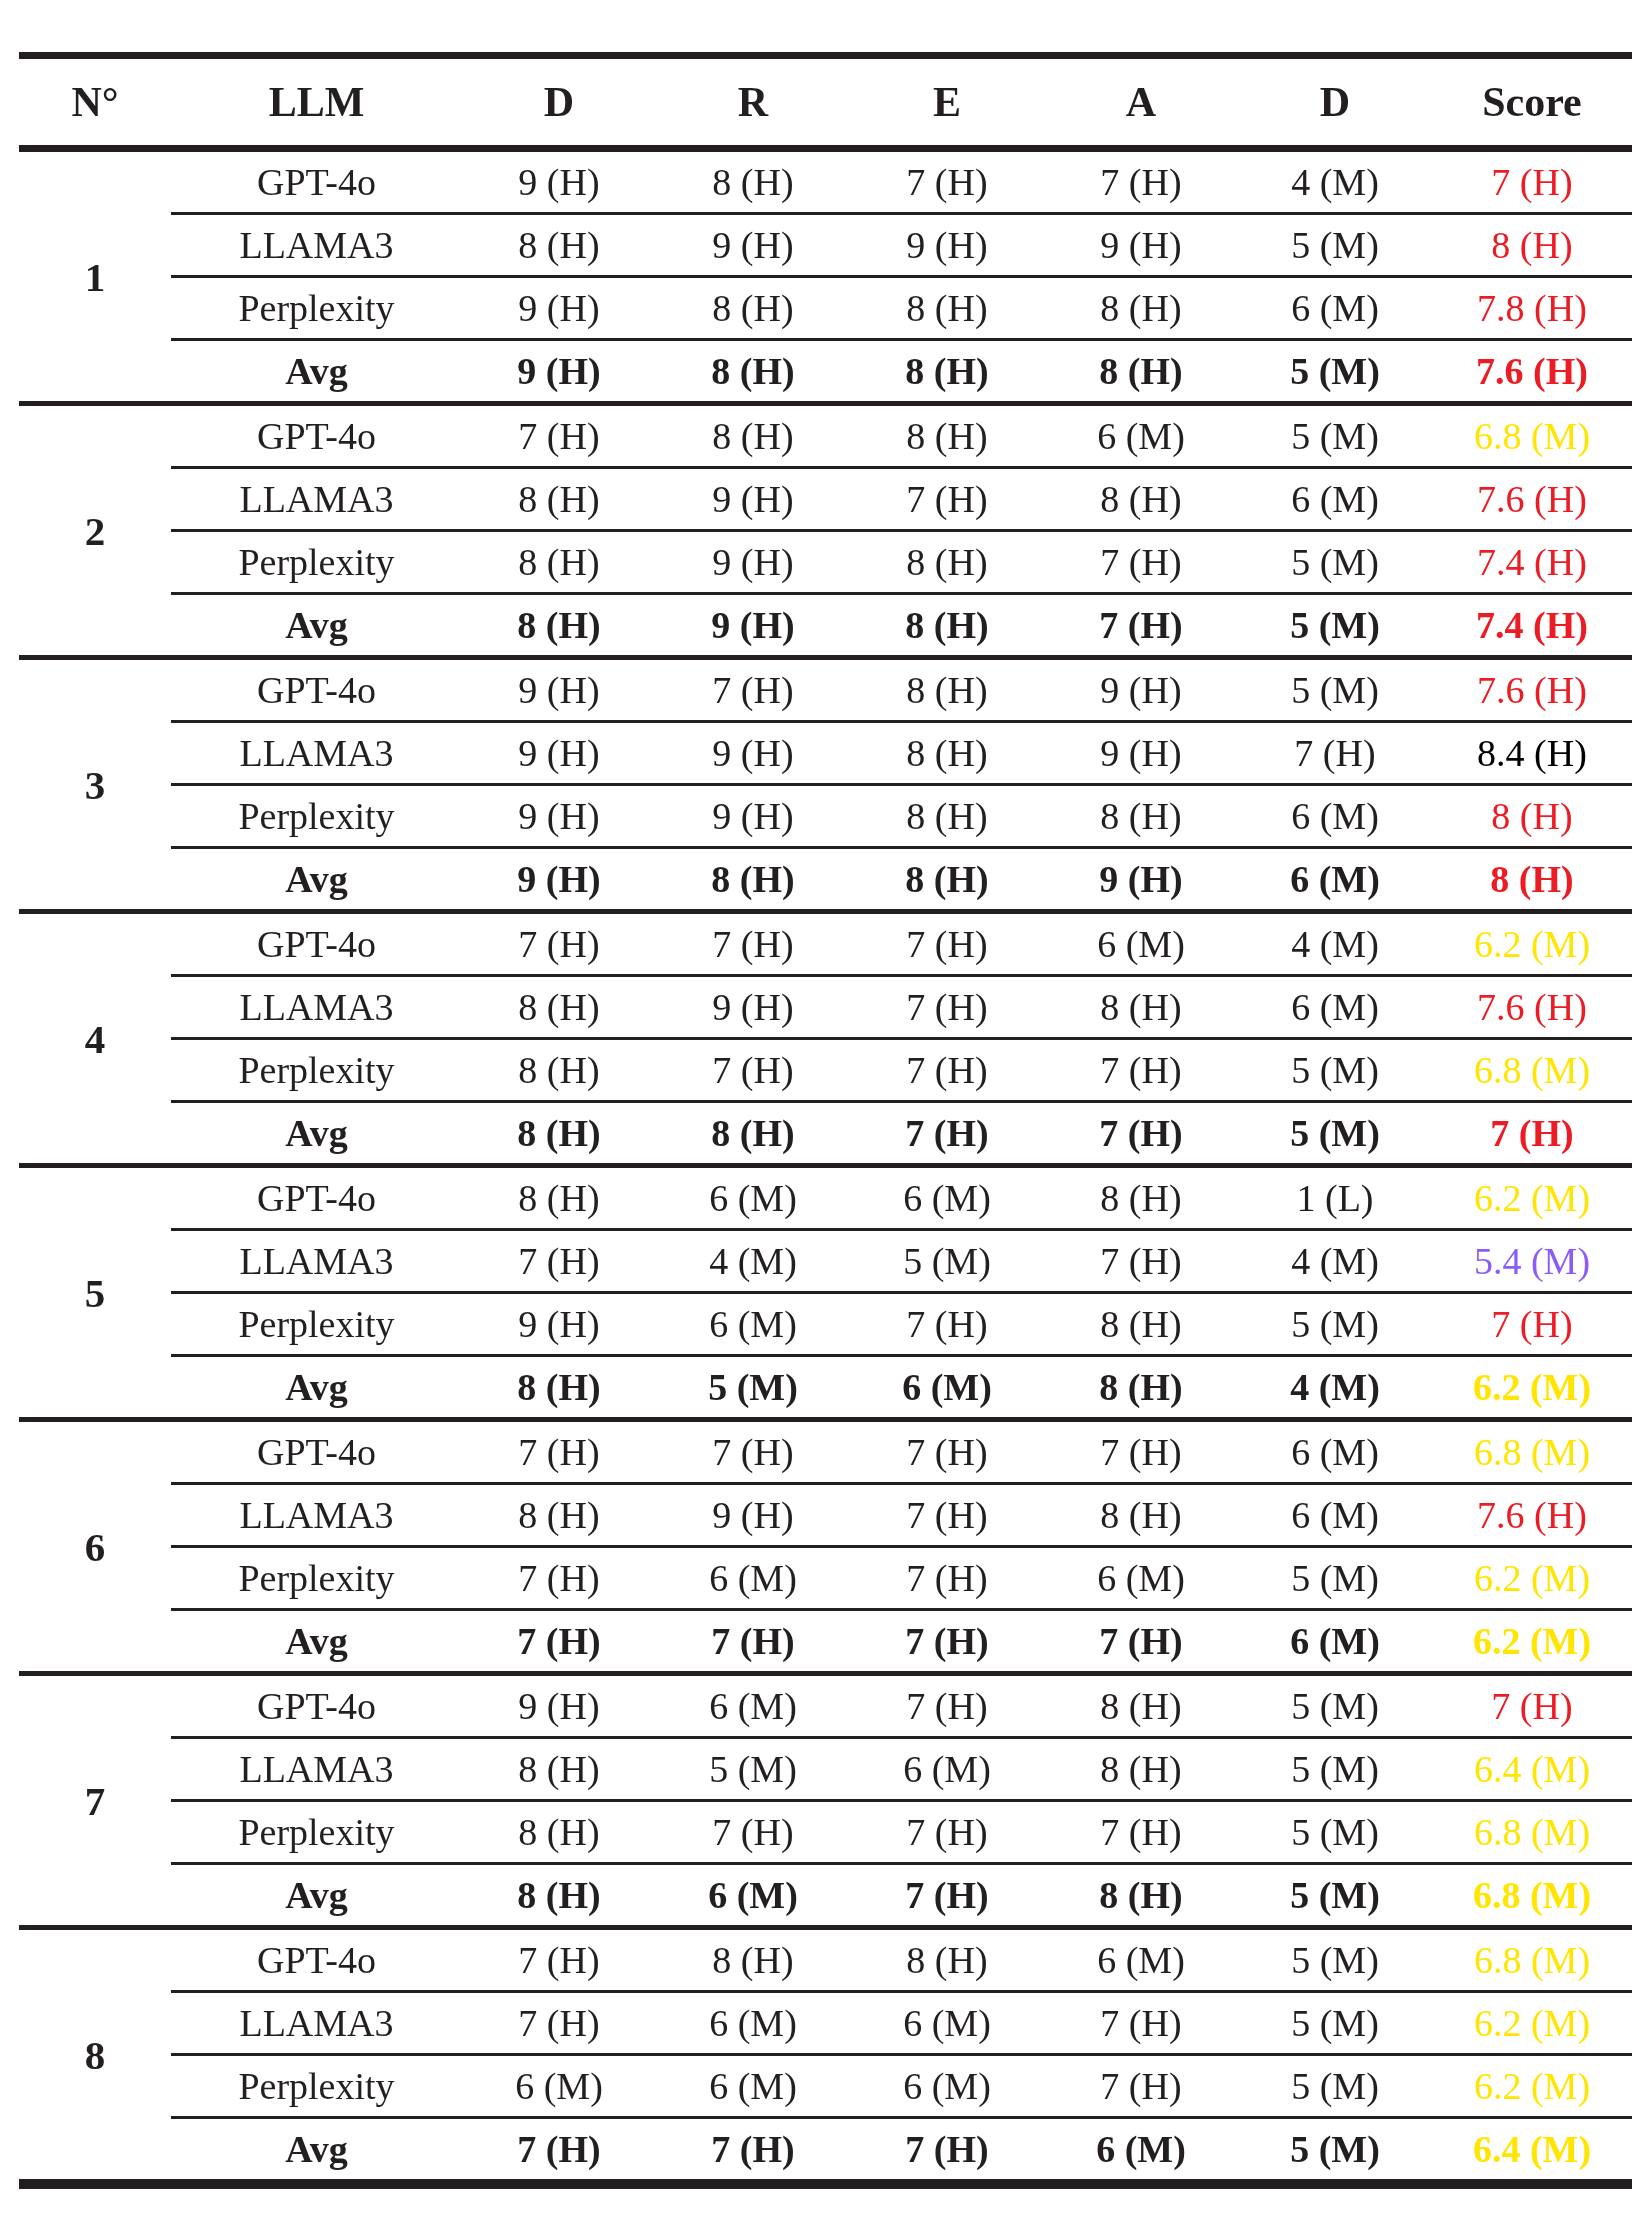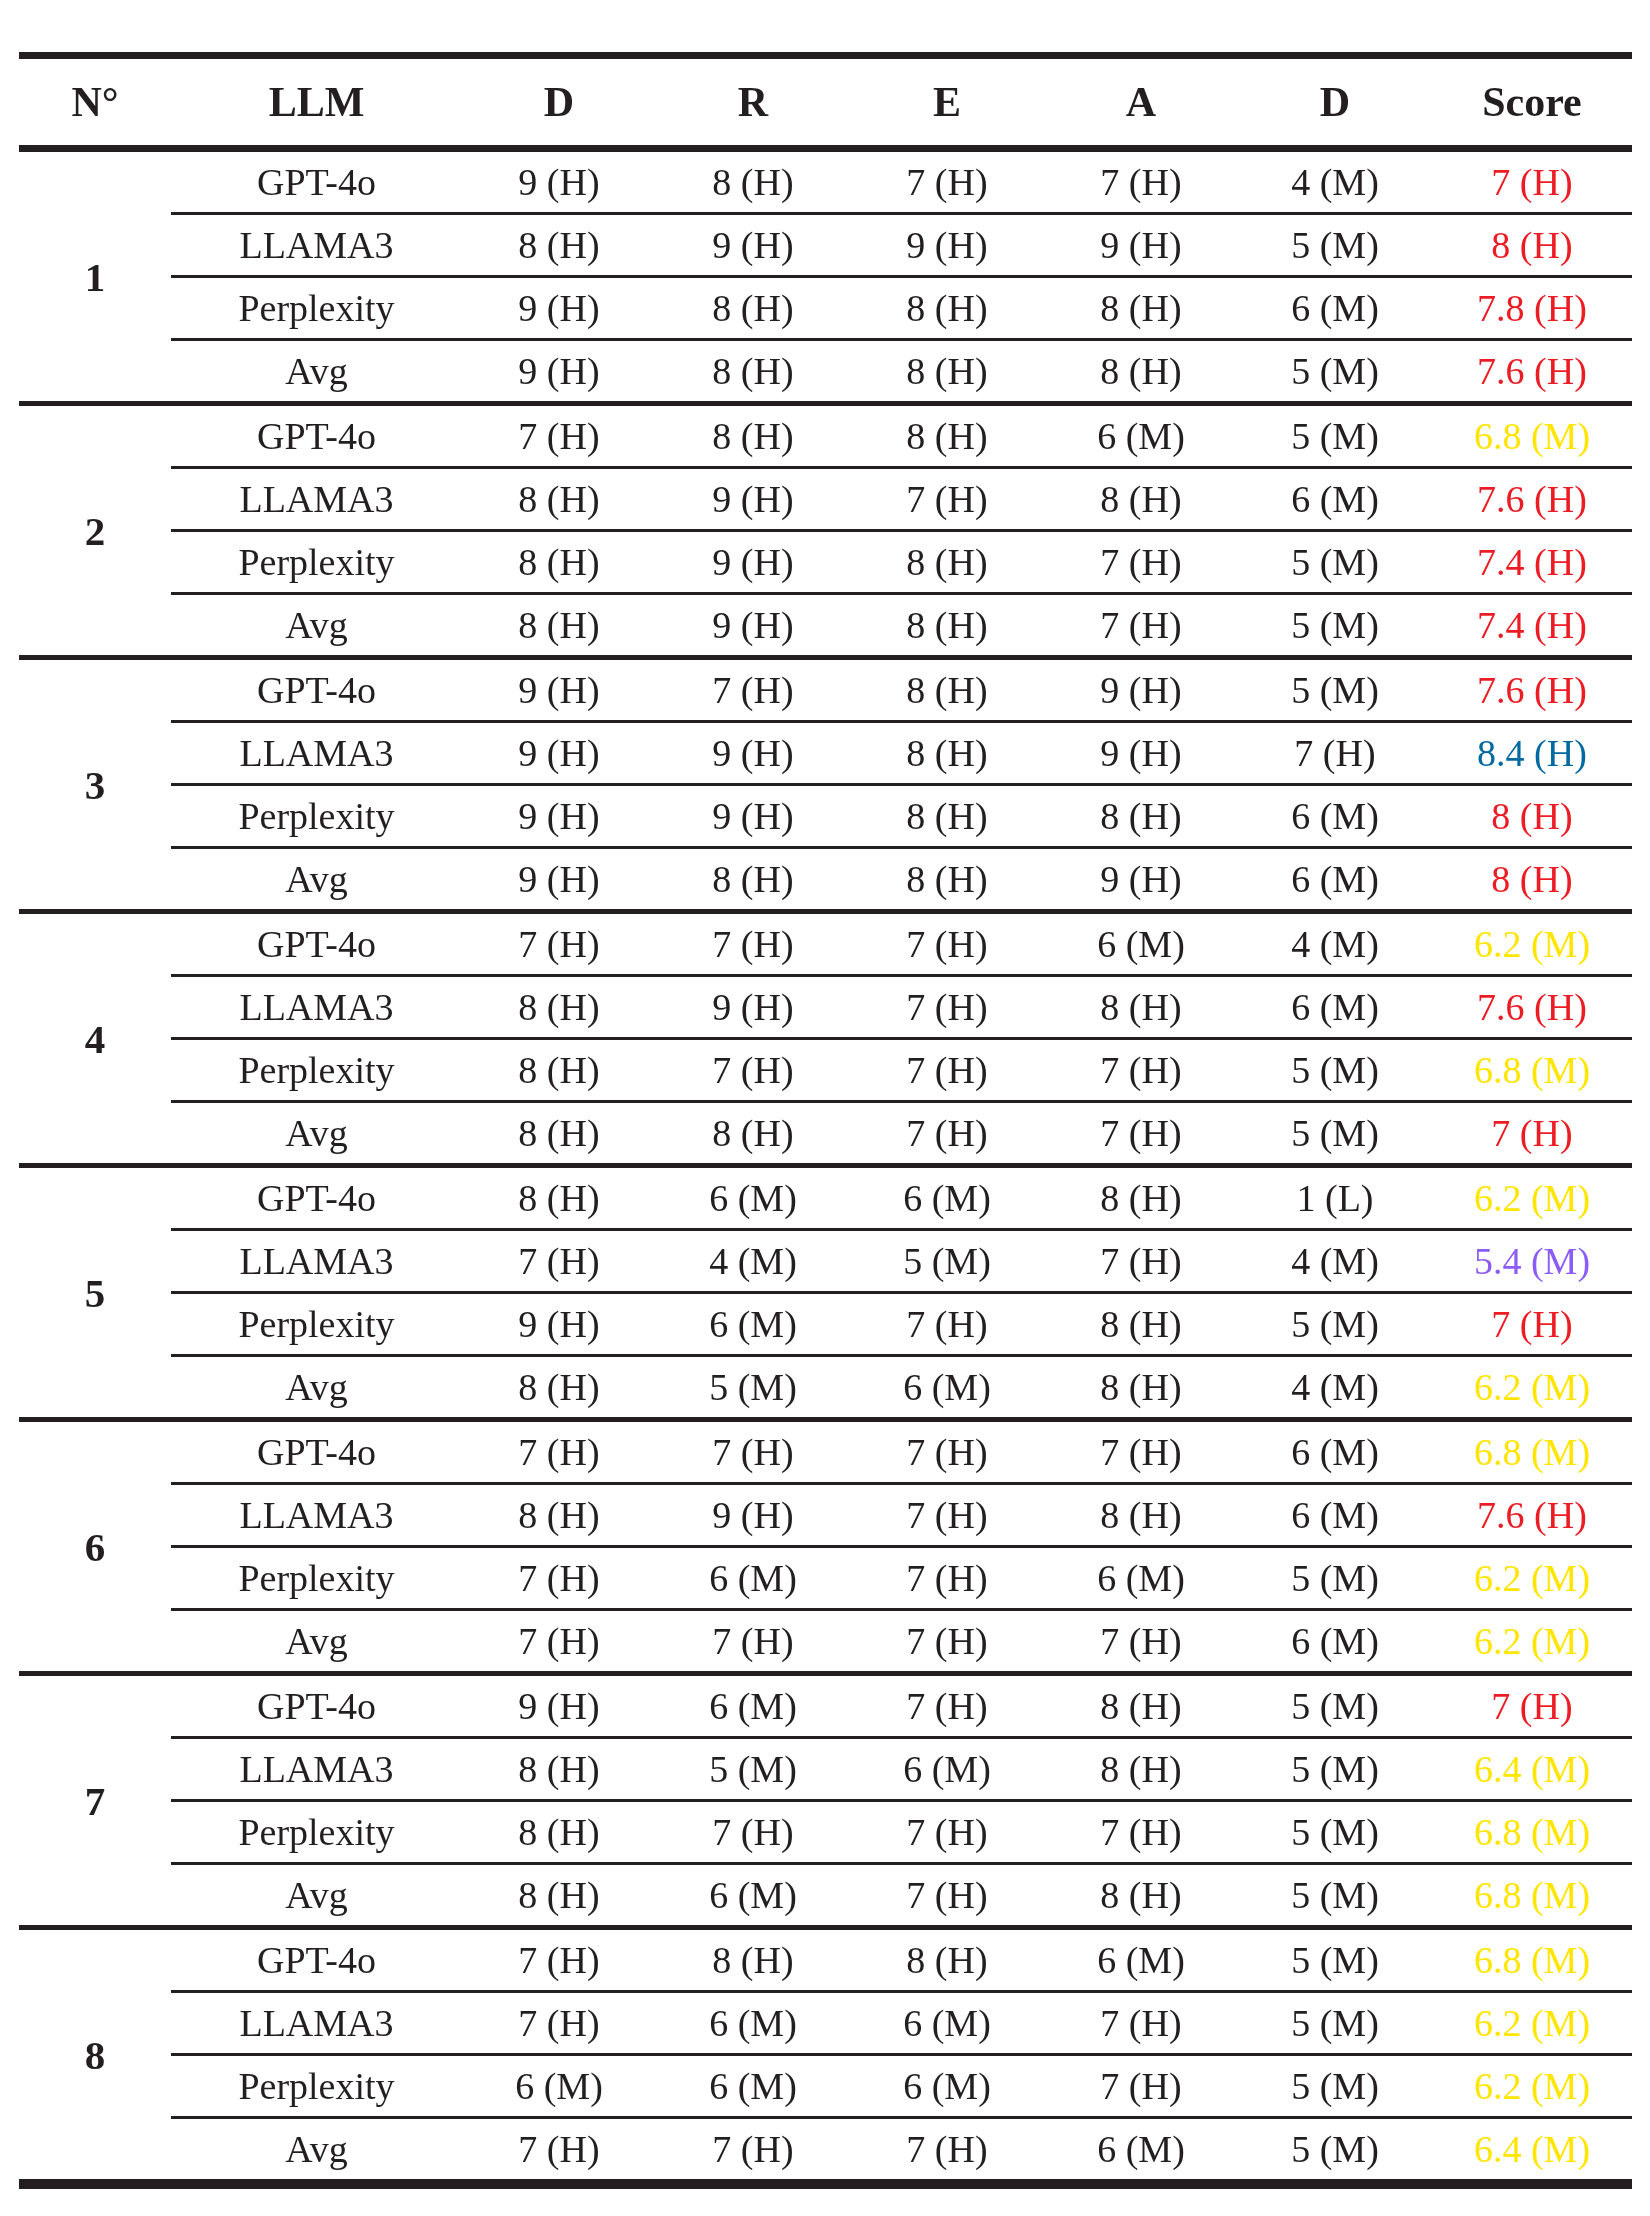--- a/index.html
+++ b/index.html
@@ -38,21 +38,21 @@
     padding: 0;
     white-space: nowrap;
   }
   td.n-cell {
     font-weight: bold;
     font-size: 41px;
   }
   td.inner  { border-bottom: 3.2px solid #231f20; }
   td.gsep   { border-bottom: 5.7px solid #231f20; }
   td.last   { border-bottom: 10px solid #231f20; }
-  tr.avg-row td { font-weight: normal; }
+  tr.avg-row td { font-weight: bold; }
 </style>
 </head>
 <body>
 
 <table class="dread-table">
   <colgroup>
     <col style="width:152px">
     <col style="width:291px">
     <col style="width:194px">
     <col style="width:194px">
@@ -158,21 +158,21 @@
         <td class="val-cell inner">5 (M)</td>
         <td class="score-cell inner" style="color: rgb(236, 28, 36);">7.6 (H)</td>
       </tr>
       <tr>
         <td class="llm-cell inner">LLAMA3</td>
         <td class="val-cell inner">9 (H)</td>
         <td class="val-cell inner">9 (H)</td>
         <td class="val-cell inner">8 (H)</td>
         <td class="val-cell inner">9 (H)</td>
         <td class="val-cell inner">7 (H)</td>
-        <td class="score-cell inner" style="color: #0369a1;">8.4 (H)</td>
+        <td class="score-cell inner" style="color: #000000;">8.4 (H)</td>
       </tr>
       <tr>
         <td class="llm-cell inner">Perplexity</td>
         <td class="val-cell inner">9 (H)</td>
         <td class="val-cell inner">9 (H)</td>
         <td class="val-cell inner">8 (H)</td>
         <td class="val-cell inner">8 (H)</td>
         <td class="val-cell inner">6 (M)</td>
         <td class="score-cell inner" style="color: rgb(236, 28, 36);">8 (H)</td>
       </tr>

